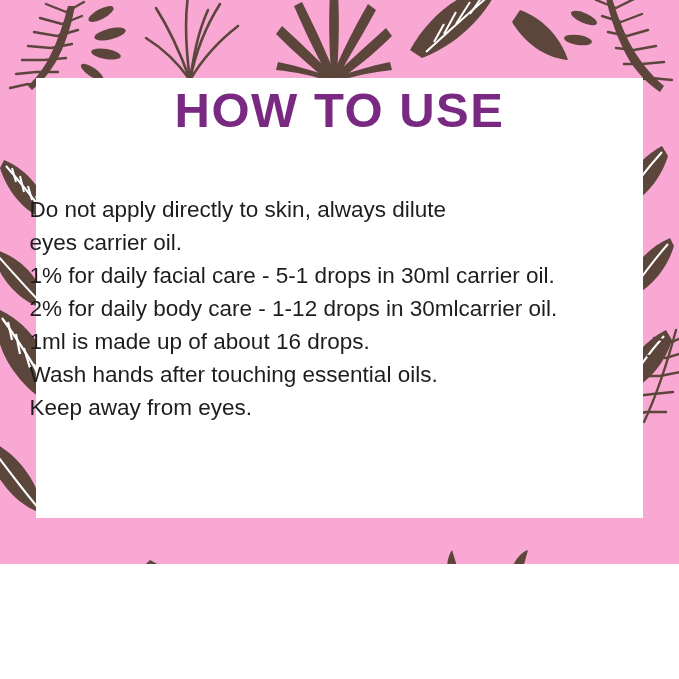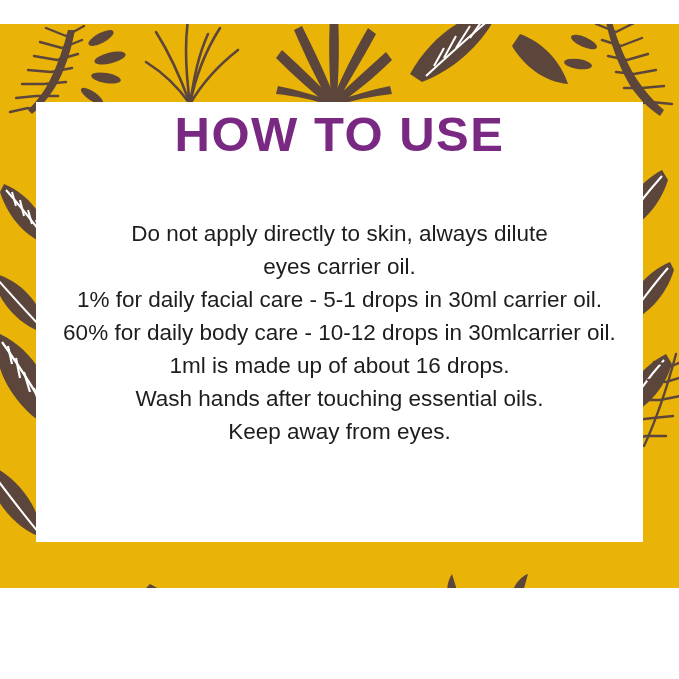--- a/index.html
+++ b/index.html
@@ -11,23 +11,22 @@
     height: 679px;
     background: #ffffff;
     font-family: "Liberation Sans", sans-serif;
     overflow: hidden;
   }
 
   #card {
     position: relative;
     width: 679px;
     height: 564px;
-    background: #eab308;
+    background: #f9a8d4;
     overflow: hidden;
-    margin-top: 24px;
   }
 
   
   .botanical-layer {
     position: absolute;
     inset: 0;
     pointer-events: none;
   }
   .botanical-layer svg {
     display: block;
@@ -63,21 +62,20 @@
     font-weight: bold;
     letter-spacing: 1.5px;
     color: #7a2982;
     text-align: center;
     line-height: 1;
   }
 
   .body-block {
     margin-top: 58px;
     width: 620px;
-    text-align: center;
     color: #1d1d1d;
     font-size: 22.5px;
     line-height: 33px;
   }
   .body-line {
     display: block;
     white-space: nowrap;
   }
 </style>
 </head>
@@ -273,20 +271,20 @@
   <div class="inner-panel"></div>
 
   <div class="content">
 
     <div class="title">HOW TO USE</div>
 
     <div class="body-block">
       <span class="body-line">Do not apply directly to skin, always dilute</span>
       <span class="body-line">eyes carrier oil.</span>
       <span class="body-line">1% for daily facial care - 5-1 drops in 30ml carrier oil.</span>
-      <span class="body-line">60% for daily body care -  10-12 drops in 30mlcarrier oil.</span>
+      <span class="body-line">2% for daily body care -  1-12 drops in 30mlcarrier oil.</span>
       <span class="body-line">1ml is made up of about 16 drops.</span>
       <span class="body-line">Wash hands after touching essential oils.</span>
       <span class="body-line">Keep away from eyes.</span>
     </div>
 
   </div>
 </div>
 
 </body></html>

